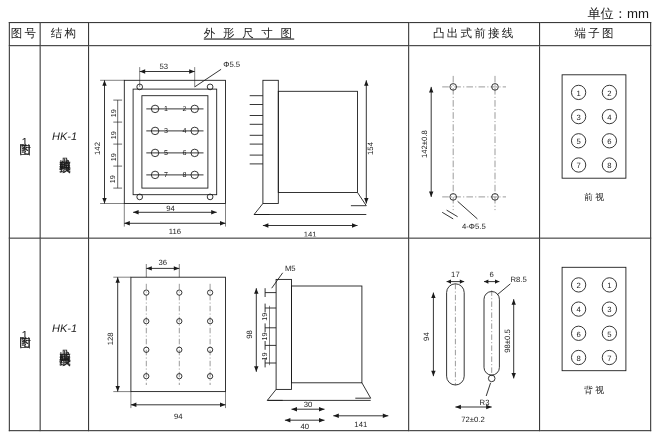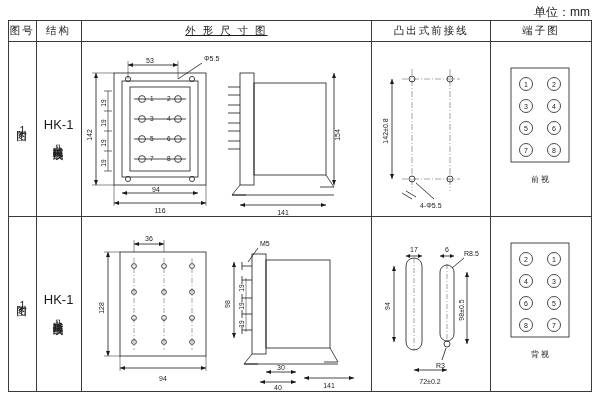--- a/index.html
+++ b/index.html
@@ -43,21 +43,21 @@
     margin:0 auto;
     font-size:10.5px;
   }
   .rowbody{height:175px;}
   .cellwrap{position:relative;width:100%;height:100%;text-decoration:underline;}
   svg{display:block;}
   .tn{font-size:6.5px;font-family:"Liberation Sans",sans-serif;fill:#1a1a1a;}
   .tn7{font-size:7px;font-family:"Liberation Sans",sans-serif;fill:#1a1a1a;}
   .tn8{font-size:8px;font-family:"Liberation Sans",sans-serif;fill:#1a1a1a;}
   .struct-cell{padding:2px 0;}
-  .hk{font-size:13px;display:block;margin-bottom:4px;}
+  .hk{font-size:10px;display:block;margin-bottom:4px;font-style:italic;}
 </style>
 </head>
 <body>
 
 <div class="unit">单位：mm</div>
 
 <table class="main">
   <thead>
     <tr>
       <th class="col-no">图号</th>

